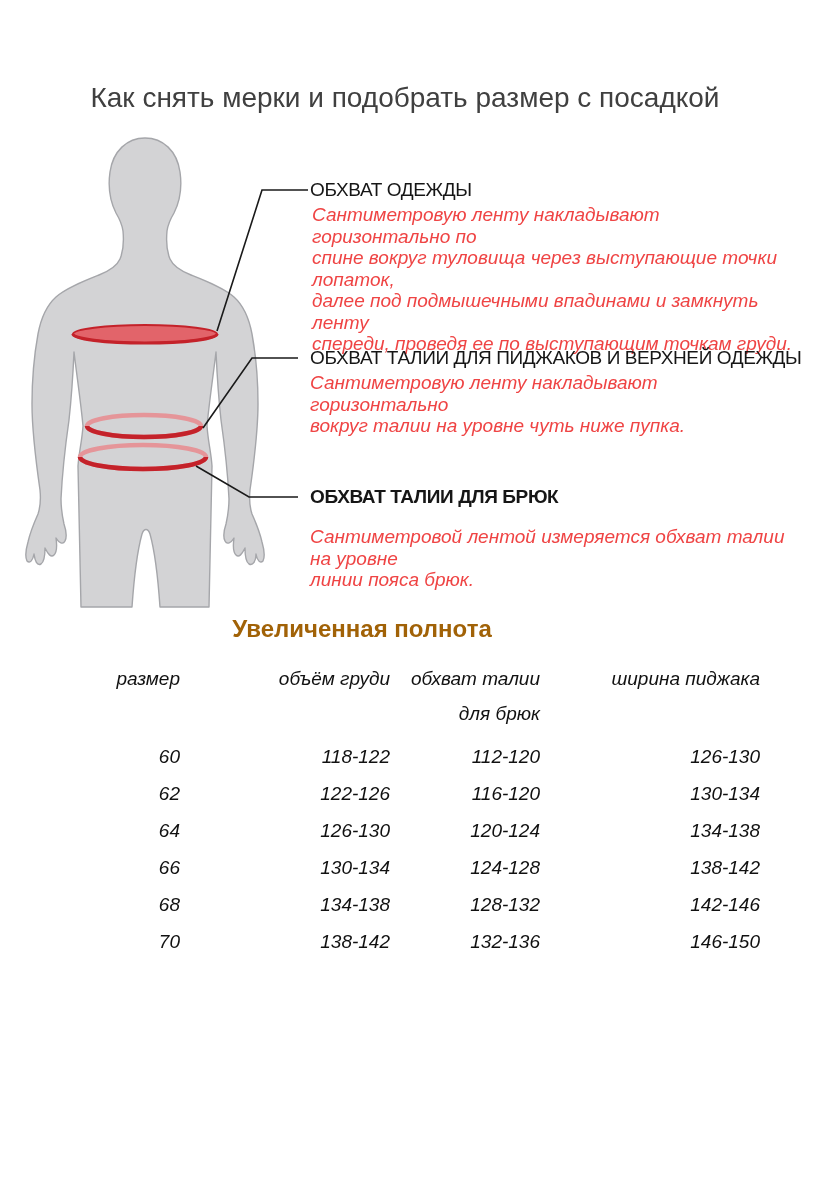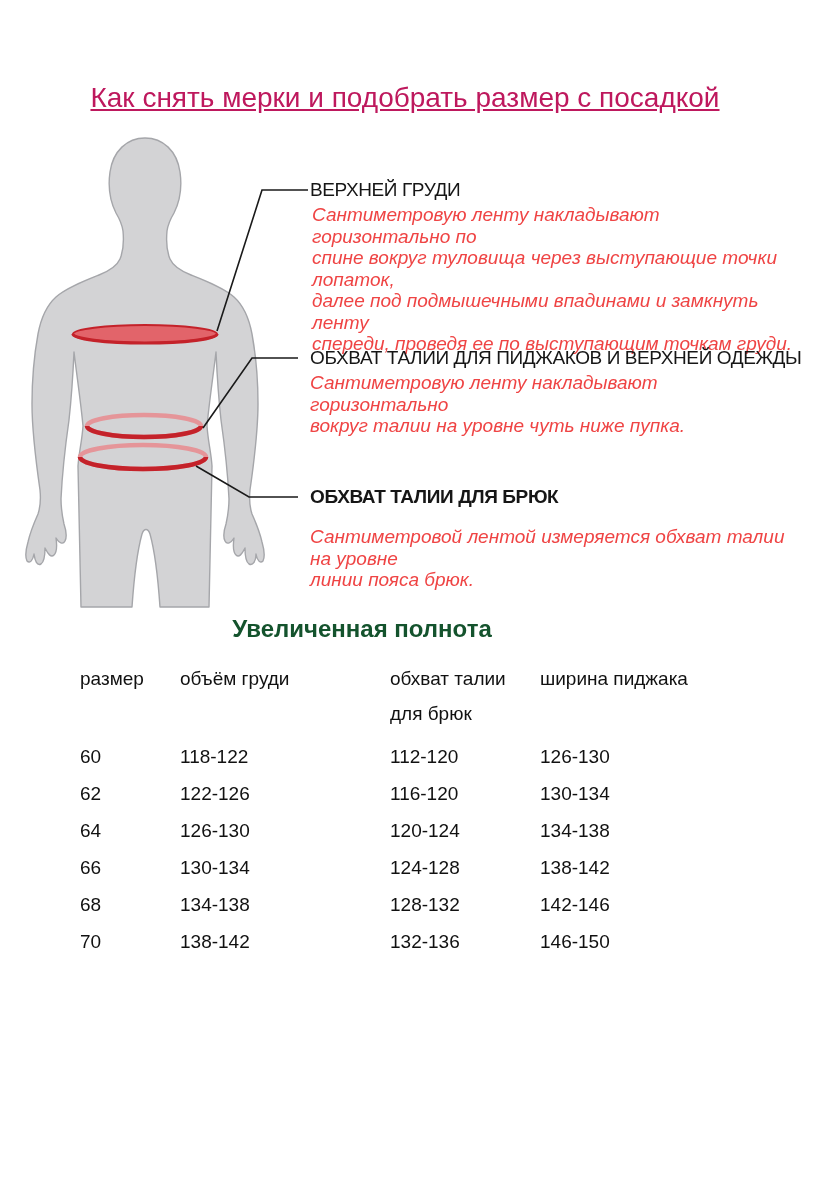--- a/index.html
+++ b/index.html
@@ -3,43 +3,43 @@
 <meta charset="utf-8">
 <style>
   html,body{margin:0;padding:0;}
   body{
     width:825px;height:1200px;background:#ffffff;position:relative;
     font-family:"Liberation Sans", sans-serif;color:#111;overflow:hidden;
   }
   .abs{position:absolute;}
   .page-title{
     left:0;top:82px;width:810px;text-align:center;
-    font-size:28px;font-weight:400;color:#be185d;letter-spacing:0;text-decoration:underline;
+    font-size:28px;font-weight:400;color:#404040;letter-spacing:0;
   }
   .figure-svg{left:0;top:0;width:825px;height:1200px;}
   .m-label{
     font-size:19px;letter-spacing:-0.4px;color:#161616;white-space:nowrap;
   }
   .m-desc{
     font-size:19px;line-height:21.5px;color:#ef4444;white-space:pre-line;width:480px;font-style:italic;
   }
   .m1-label{left:310px;top:179px;}
   .m1-desc{left:312px;top:204px;}
   .m2-label{left:310px;top:347px;}
   .m2-desc{left:310px;top:372px;}
   .m3-label{left:310px;top:486px;font-weight:bold;}
   .m3-desc{left:310px;top:488px;margin-top:38px;}
   .table-title{
     left:0;top:615px;width:724px;text-align:center;
-    font-size:24px;font-weight:700;color:#14532d;
+    font-size:24px;font-weight:700;color:#a16207;
   }
   .size-table{left:80px;top:668px;width:680px;font-size:19px;}
   .trow{
     display:grid;grid-template-columns:100px 210px 150px 220px;
-    height:37px;text-align:left;align-items:start;
+    height:37px;text-align:right;align-items:start;font-style:italic;
   }
   .trow.thead{height:35px;}
   .trow.first-data{margin-top:8px;}
   .tcell{white-space:nowrap;}
 </style>
 </head>
 <body>
 
 <div class="abs page-title">Как снять мерки и подобрать размер с посадкой</div>
 
@@ -109,21 +109,21 @@
   <path d="M 87 426 A 57 11 0 0 0 201 426" fill="none" stroke="#c4222a" stroke-width="4.5"></path>
 
   <ellipse cx="143" cy="457" rx="63" ry="12" fill="none" stroke="#e59599" stroke-width="4.5"></ellipse>
   <path d="M 80 457 A 63 12 0 0 0 206 457" fill="none" stroke="#c4222a" stroke-width="4.5"></path>
 
   <polyline points="217,331 262,190 308,190" fill="none" stroke="#1a1a1a" stroke-width="1.6"></polyline>
   <polyline points="203,428 252,358 298,358" fill="none" stroke="#1a1a1a" stroke-width="1.6"></polyline>
   <polyline points="196,466 249,497 298,497" fill="none" stroke="#1a1a1a" stroke-width="1.6"></polyline>
 </svg>
 
-<div class="abs m-label m1-label">ВЕРХНЕЙ ГРУДИ</div>
+<div class="abs m-label m1-label">ОБХВАТ ОДЕЖДЫ</div>
 <div class="abs m-desc  m1-desc">Сантиметровую ленту накладывают горизонтально по
 спине вокруг туловища через выступающие точки лопаток,
 далее под подмышечными впадинами и замкнуть ленту
 спереди, проведя ее по выступающим точкам груди.</div>
 
 <div class="abs m-label m2-label">ОБХВАТ ТАЛИИ ДЛЯ ПИДЖАКОВ И ВЕРХНЕЙ ОДЕЖДЫ</div>
 <div class="abs m-desc  m2-desc">Сантиметровую  ленту накладывают горизонтально
 вокруг талии на уровне чуть ниже пупка.</div>
 
 <div class="abs m-label m3-label">ОБХВАТ ТАЛИИ ДЛЯ БРЮК</div>

